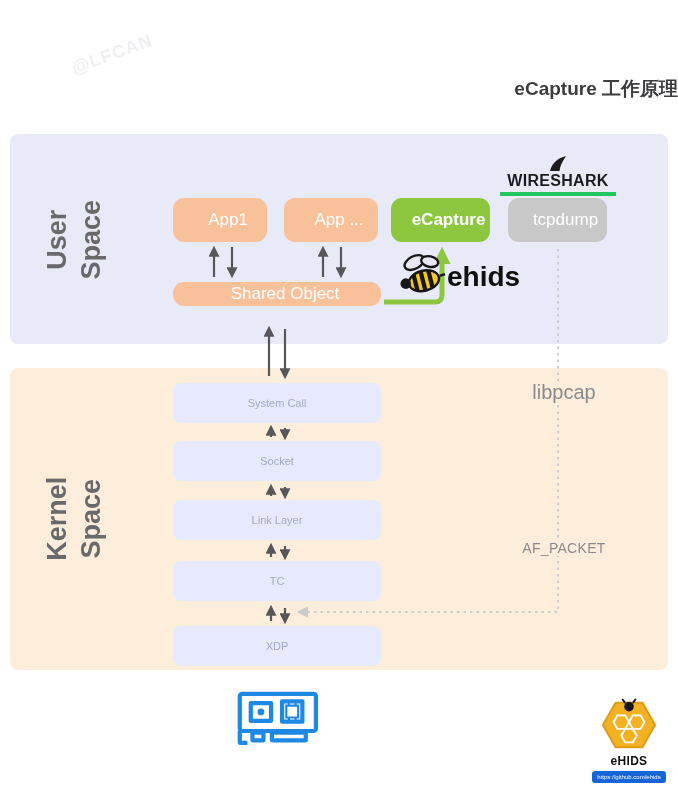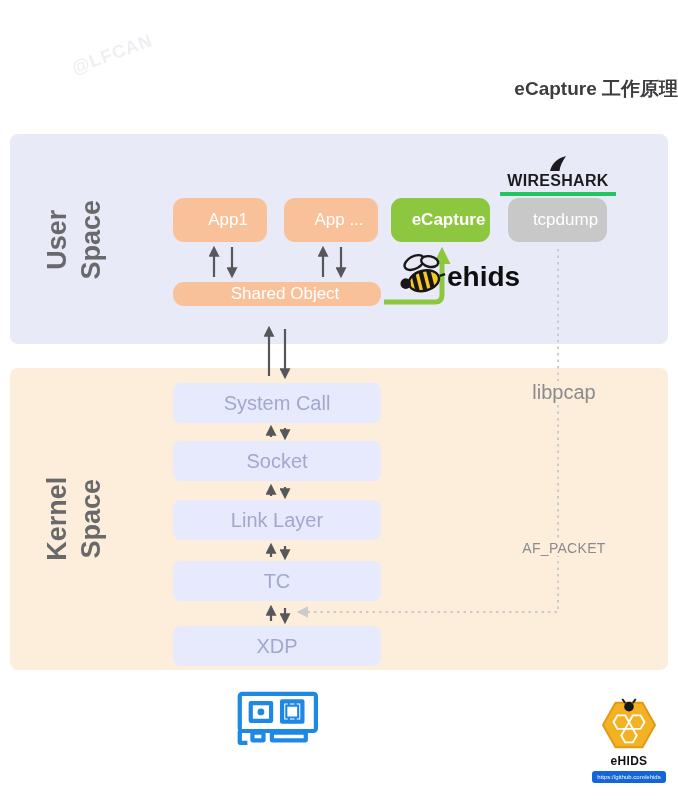--- a/index.html
+++ b/index.html
@@ -25,21 +25,21 @@
          border-radius:11px; font-size:17px; color:#fff;padding-left:16px; }
   .peach { background:#f8c19a; }
   #app1     { left:173px; top:198px; width:94px; height:44px; }
   #app2     { left:284px; top:198px; width:94px; height:44px; }
   #ecapture { left:391px; top:198px; width:99px; height:44px; background:#8dc63f; font-weight:700; }
   #tcpdump  { left:508px; top:198px; width:99px; height:44px; background:#c8c8c8; }
   #shared   { left:173px; top:282px; width:208px; height:24px; }
 
   .klayer { position:absolute; left:173px; width:208px; height:40px; background:#e7eafc;
             border-radius:8px; color:#a2a8cd; display:flex; align-items:center;
-            justify-content:center; font-size:20px; }
+            justify-content:center; font-size:11px; }
 
   #connectors { position:absolute; left:0; top:0; pointer-events:none; }
 
   #wireshark { position:absolute; left:500px; top:172px; width:116px; text-align:center;
                font-size:16px; font-weight:800; letter-spacing:.3px; color:#1c1c1e;
                border-bottom:4px solid #22c55e; padding-bottom:2px; }
   #fin { position:absolute; left:548px; top:156px; width:20px; height:16px; }
 
   #bee       { position:absolute; left:397px; top:252px; width:50px; height:46px; }
   #ebpf-text { position:absolute; left:447px; top:261px; font-size:28px; font-weight:700; color:#0f0f10; }

